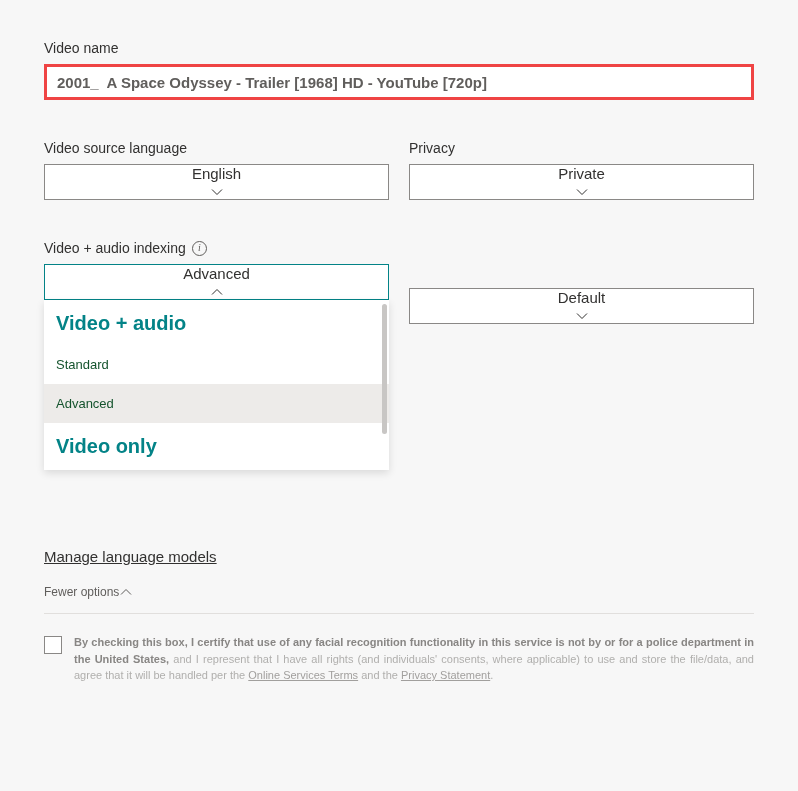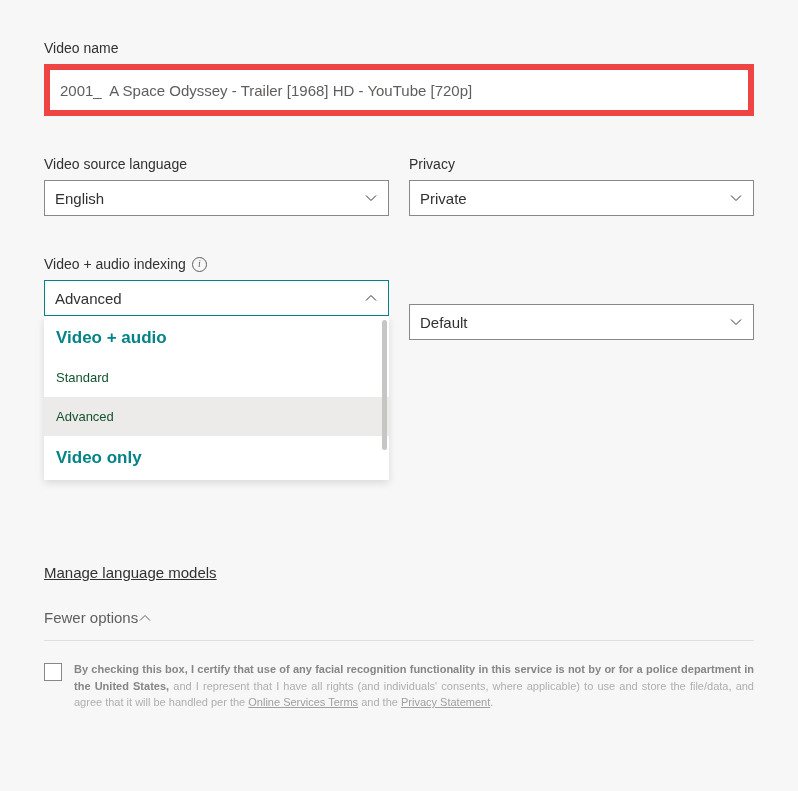--- a/index.html
+++ b/index.html
@@ -15,46 +15,48 @@
     .field-group { margin-bottom: 40px; }
     .label {
       display: block;
       font-size: 14px;
       color: #323130;
       margin-bottom: 8px;
     }
     .label-with-icon { display: flex; align-items: center; gap: 6px; text-align: right; }
     .text-input {
       width: 100%;
-      height: 52px;
-      border: 6px solid #ef4444;
+      height: 36px;
+      border: 3px solid #ef4444;
       background: #fff;
       padding: 0 10px;
       font-size: 15px;
       color: #605e5c;
       font-family: inherit;
+      font-weight: bold;
     }
     .two-col {
       display: flex;
       gap: 20px;
     }
     .col { flex: 1; min-width: 0; }
     .select {
       position: relative;
       width: 100%;
       height: 36px;
       border: 1px solid #8a8886;
       background: #fff;
       display: flex;
       align-items: center;
       justify-content: space-between;
       padding: 0 10px;
       font-size: 15px;
       color: #323130;
       cursor: pointer;
+      flex-direction: column;
     }
     .select.open {
       border: 1px solid #038387;
     }
     .chevron {
       width: 14px;
       height: 14px;
       display: inline-flex;
       align-items: center;
       justify-content: center;
@@ -81,21 +83,21 @@
       left: 0;
       width: 100%;
       background: #fff;
       box-shadow: 0 3px 8px rgba(0,0,0,0.12);
       z-index: 10;
       padding-bottom: 2px;
     }
     .dropdown-header {
       padding: 12px 12px 10px;
       font-weight: 600;
-      font-size: 17px;
+      font-size: 20px;
       color: #038387;
     }
     .dropdown-item {
       padding: 12px 12px;
       font-size: 13px;
       color: #14532d;
       cursor: pointer;
     }
     .dropdown-item.hovered { background: #edebe9; }
     .scrollbar-track {
@@ -117,22 +119,22 @@
       color: #323130;
       font-size: 15px;
       cursor: pointer;
       display: inline-block;
       margin-top: 38px;
     }
     .toggle-row {
       display: flex;
       align-items: center;
       color: #605e5c;
-      font-size: 15px;
-      margin-top: 28px;
+      font-size: 12px;
+      margin-top: 20px;
       padding-bottom: 14px;
       cursor: pointer;
     }
     .divider {
       border: none;
       border-top: 1px solid #e1dfdd;
     }
     .consent-row {
       display: flex;
       gap: 12px;

